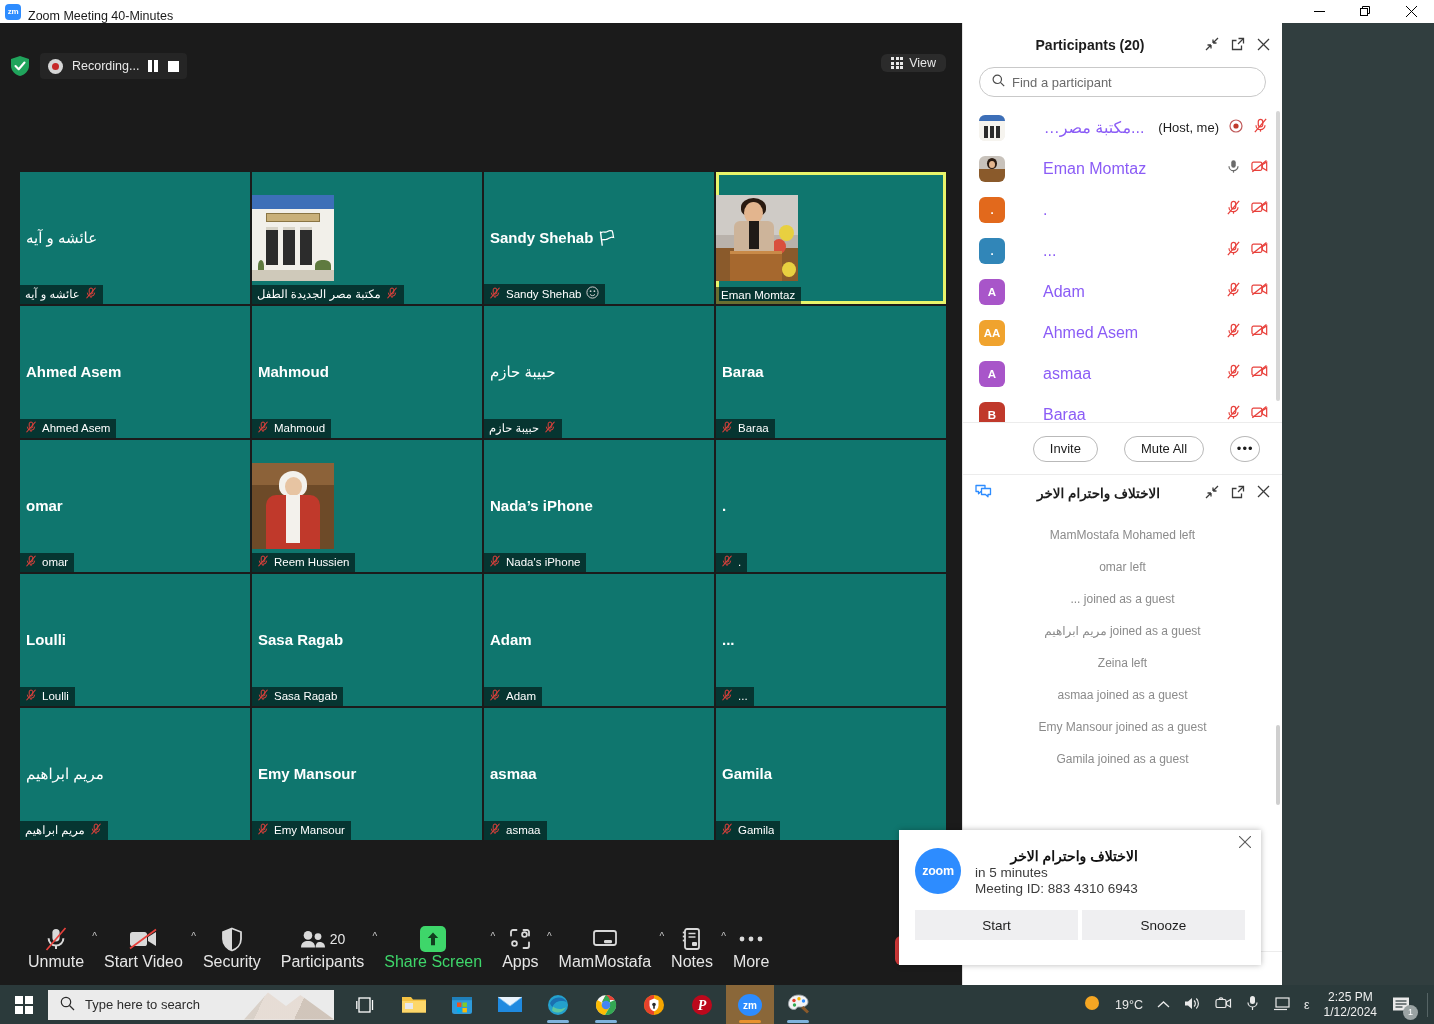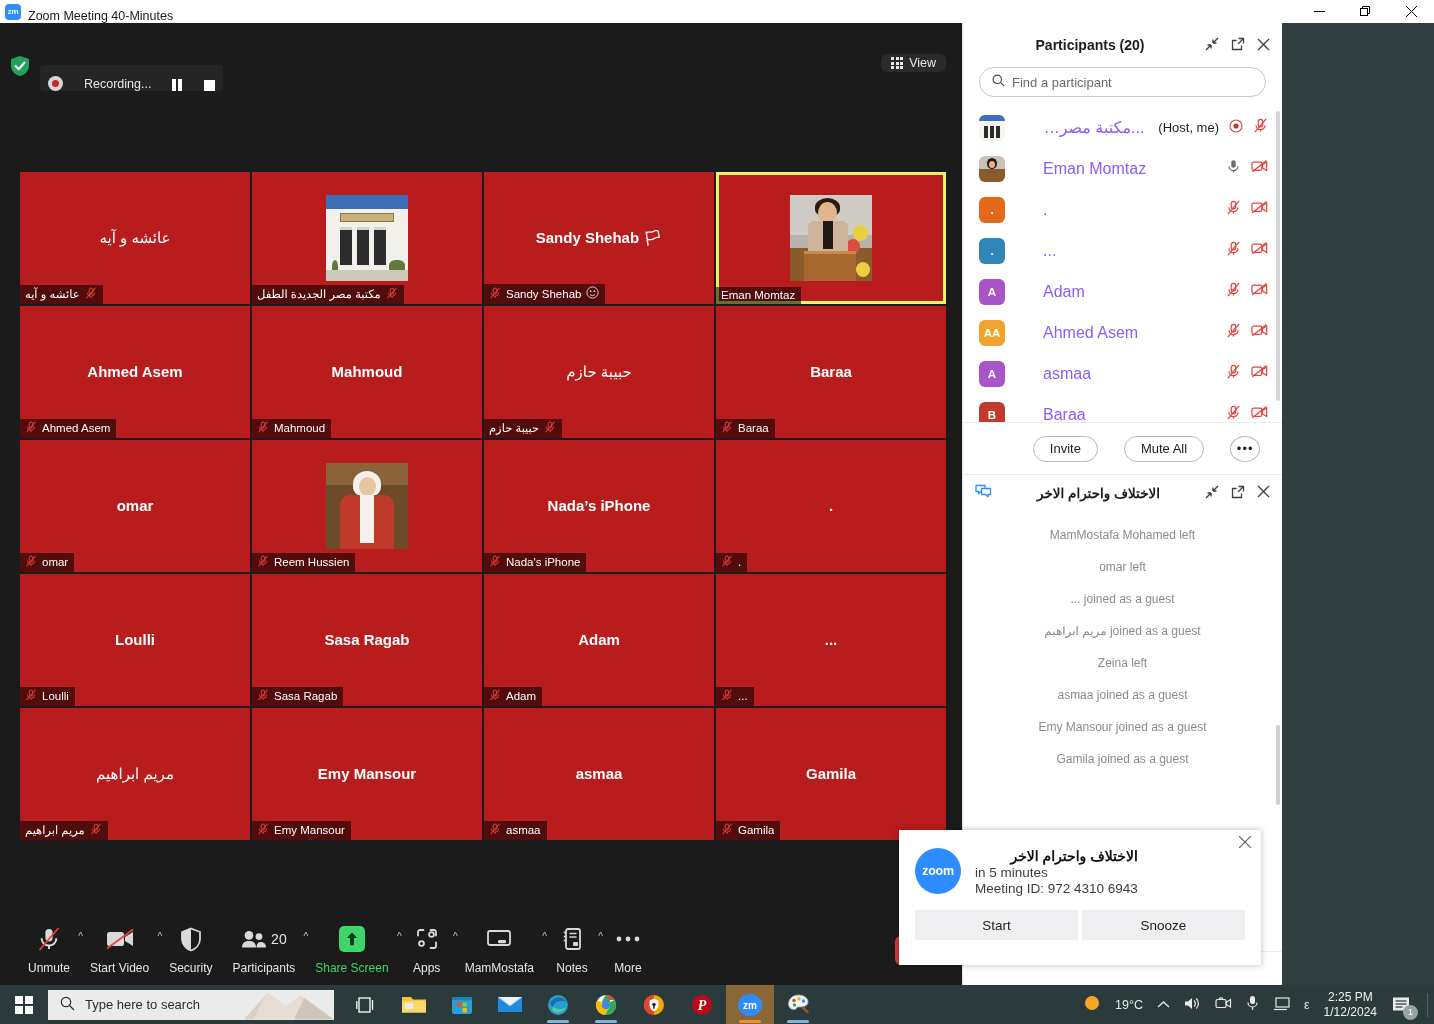--- a/index.html
+++ b/index.html
@@ -35,23 +35,23 @@
     position: absolute; left: 0; top: 23px; width: 960px; height: 962px;
     background: #1b1b1b;
   }
   .zoom-topbar {
     position: absolute; left: 0; top: 0; width: 960px; height: 42px;
   }
   .shield-badge {
     position: absolute; left: 10px; top: 32px; width: 20px; height: 22px;
   }
   .rec-pill {
-    position: absolute; left: 40px; top: 42px; height: 26px;
+    position: absolute; left: 40px; top: 30px; height: 26px;
     background: #252525; border-radius: 4px;
-    display: flex; align-items: flex-end; padding: 0 8px; gap: 21px;
+    display: flex; align-items: center; padding: 0 8px; gap: 9px;
   }
   .rec-dot-outer {
     width: 15px; height: 15px; border-radius: 50%; background: #d6d6d6;
     display: flex; align-items: center; justify-content: center;
   }
   .rec-dot-inner { width: 7px; height: 7px; border-radius: 50%; background: #c62828; }
   .rec-label { color: #e8e8e8; font-size: 12.5px; }
   .rec-ctrl { display: flex; align-items: center; gap: 2px; color: #fff; }
   .rec-pause { width: 11px; height: 12px; display:flex; gap:2px; }
   .rec-pause i { display:block; width:4px; height:12px; background:#fff; }
@@ -70,22 +70,22 @@
   
   .tile-grid {
     position: absolute; left: 20px; top: 149px;
     width: 920px; height: 680px;
     display: grid;
     grid-template-columns: repeat(4, 230px);
     grid-template-rows: repeat(5, 132px);
     gap: 2px 2px;
   }
   .tile {
-    position: relative; background: #b91c1c; overflow: hidden;
-    display: flex; align-items: center; justify-content: center;
+    position: relative; background: #0f766e; overflow: hidden;
+    display: flex; align-items: center; justify-content: flex-start;
   }
   .tile.active { outline: 3px solid #e8f56b; outline-offset: -3px; }
   .tile-name-center {
     color: #ffffff; font-size: 15px; font-weight: bold; text-align: center;
     padding: 0 6px; line-height: 1.25;
   }
   .tile-name-center.rtl { direction: rtl; font-weight: 500; font-size: 15px; }
   .tile-footer {
     position: absolute; left: 0; bottom: 0; max-width: 100%;
     background: rgba(0,0,0,0.55); color: #fff; font-size: 11.5px;
@@ -138,21 +138,21 @@
     position: absolute; left: 0; bottom: 0; width: 960px; height: 72px;
     background: #1b1b1b; display: flex; align-items: flex-start;
     padding-left: 18px; padding-top: 8px; gap: 0px;
   }
   .tbitem {
     position: relative; display: flex; flex-direction: column;
     align-items: center; justify-content: flex-start;
     min-width: 56px; padding: 4px 10px 0 10px; color: #e6e6e6;
   }
   .tbicon { height: 28px; display: flex; align-items: center; justify-content: center; }
-  .tblabel { font-size: 12px; margin-top: 8px; white-space: nowrap; }
+  .tblabel { font-size: 16px; margin-top: 0; white-space: nowrap; }
   .tblabel.green { color: #3ed66a; }
   .caret {
     position: absolute; right: -3px; top: 10px; color: #c8c8c8; font-size: 10px;
   }
   .share-box {
     width: 26px; height: 26px; border-radius: 5px; background: #3ed66a;
     display:flex; align-items:center; justify-content:center;
   }
   .pcount { font-size: 14px; color: #e6e6e6; margin-left: 4px; }
   .end-btn {
@@ -1030,21 +1030,21 @@
       <svg width="12" height="12" viewBox="0 0 12 12">
           <line x1="0" y1="0" x2="12" y2="12" stroke="#5a5a5a" stroke-width="1.1"></line>
           <line x1="12" y1="0" x2="0" y2="12" stroke="#5a5a5a" stroke-width="1.1"></line>
         </svg>
     </div>
     <div class="toast-body">
       <div class="zoom-logo">zoom</div>
       <div class="toast-text">
         <div class="toast-title">الاختلاف واحترام الاخر</div>
         <div class="toast-sub">in 5 minutes</div>
-        <div class="toast-sub">Meeting ID: 972 4310 6943</div>
+        <div class="toast-sub">Meeting ID: 883 4310 6943</div>
       </div>
     </div>
     <div class="toast-btns">
       <div class="toast-btn">Start</div>
       <div class="toast-btn">Snooze</div>
     </div>
   </div>
 
   <div class="taskbar">
     <div class="start-btn">

